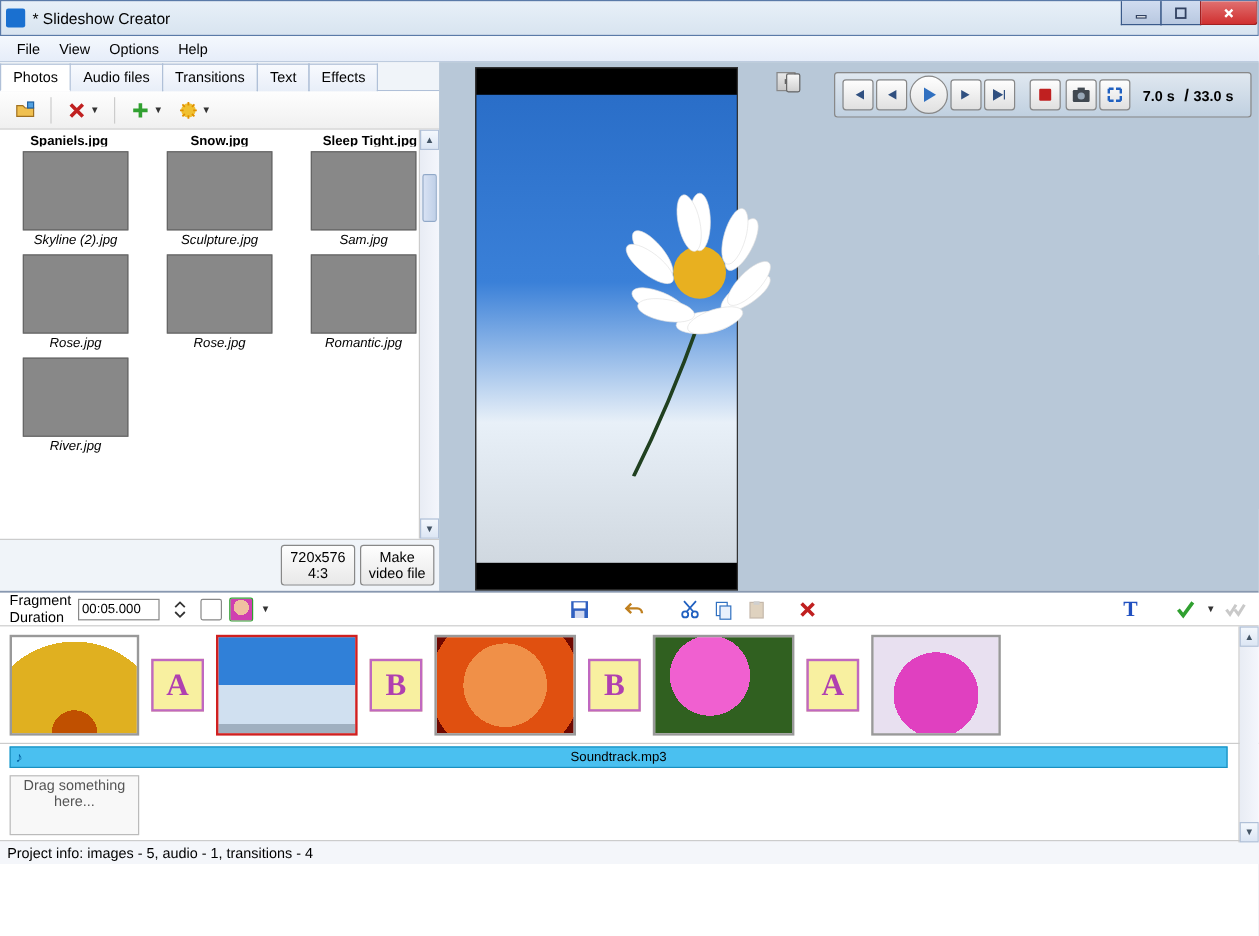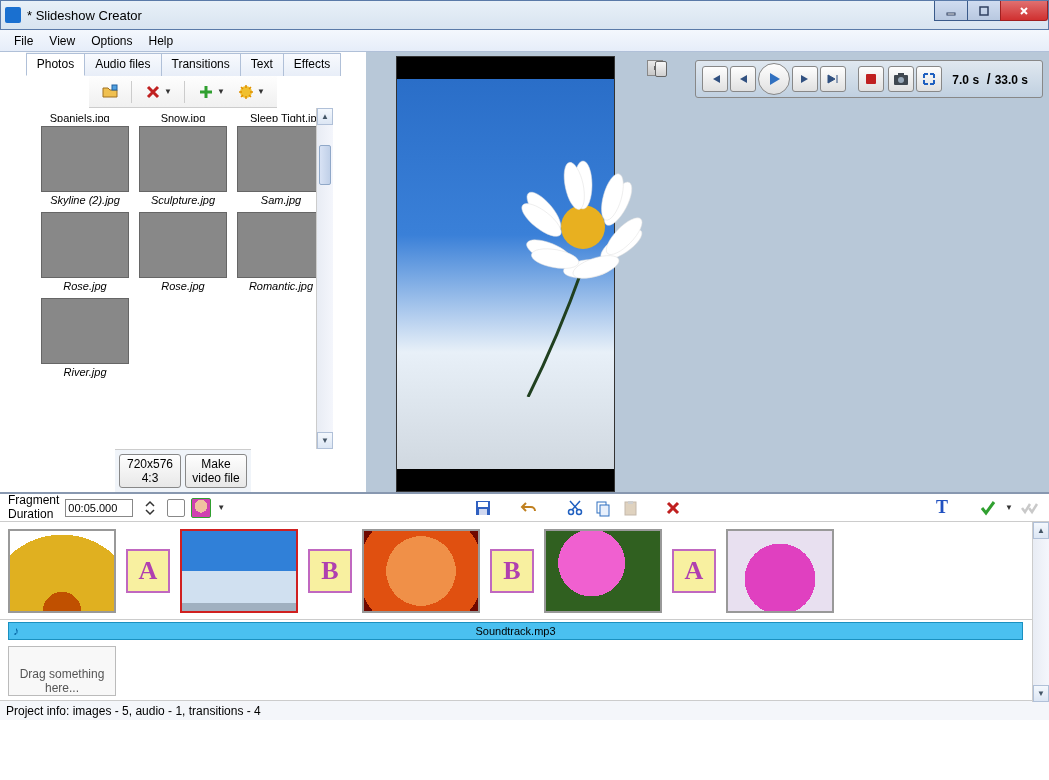--- a/index.html
+++ b/index.html
@@ -13,41 +13,41 @@
 .titlebar .win-btn { width: 34px; height: 20px; border: 1px solid #3a5a8a; border-top: none; background: linear-gradient(#d0dcf0, #b8c8e0); display: flex; align-items: center; justify-content: center; margin-left: -1px; }
 .titlebar .win-btn.close { width: 48px; background: linear-gradient(#e07070, #d03030); border-color: #a02020; border-top-right-radius: 0; border-bottom-right-radius: 3px; }
 .titlebar .win-btn svg { width: 12px; height: 12px; }
 
 
 .menubar { height: 22px; background: linear-gradient(#f4f8fd, #e6edf9); border-bottom: 1px solid #b0c0d8; display: flex; align-items: center; padding: 1px 6px; }
 .menubar .menu-item { padding: 2px 8px; cursor: default; }
 
 
 .main-area { display: flex; height: 440px; background: #b8c8d8; }
-.left-panel { width: 366px; background: #fff; display: flex; flex-direction: column; align-items: center; }
+.left-panel { width: 366px; background: #fff; display: flex; flex-direction: column; }
 .right-panel { flex: 1; background: #b8c8d8; display: flex; flex-direction: row; padding: 4px 0 0 4px; justify-content: flex-end; }
 
 
 .tabs { display: flex; background: #f0f4f9; border-bottom: 1px solid #b0c0d8; height: 24px; }
 .tab { padding: 3px 10px; border: 1px solid #b0c0d8; border-bottom: none; margin-right: -1px; background: linear-gradient(#f8fafe, #e8eef8); cursor: default; position: relative; top: 1px; }
 .tab.active { background: #fff; border-bottom: 1px solid #fff; z-index: 2; }
 
 
 .tab-toolbar { height: 32px; background: linear-gradient(#fefefe, #f0f0f0); border-bottom: 1px solid #ccc; display: flex; align-items: center; padding: 0 8px; gap: 4px; }
 .tb-btn { display: flex; align-items: center; padding: 2px 4px; gap: 2px; cursor: default; }
 .tb-sep { width: 1px; height: 22px; background: #ccc; margin: 0 4px; }
 .dropdown-arrow { font-size: 8px; color: #333; }
 
 
 .thumb-area { flex: 1; overflow-y: auto; padding: 4px 8px; position: relative; }
 .thumb-grid { display: grid; grid-template-columns: repeat(3, 1fr); gap: 6px 10px; font-style: italic; }
 .thumb-cell { display: flex; flex-direction: column; align-items: center; }
 .thumb-cell .thumb-img { width: 88px; height: 66px; border: 1px solid #666; background: #888; }
 .thumb-cell .thumb-label { font-size: 11px; margin-top: 2px; }
-.cutoff-row { display: flex; gap: 26px; height: 10px; overflow: hidden; margin-bottom: 4px; }
+.cutoff-row { display: flex; gap: 26px; height: 10px; overflow: hidden; margin-bottom: 4px; font-weight: bold; }
 .cutoff-row .thumb-label { font-size: 11px; flex: 1; text-align: center; overflow: hidden; white-space: nowrap; }
 
 
 .left-bottom { display: flex; justify-content: flex-end; gap: 4px; padding: 4px; border-top: 1px solid #ccc; background: #f0f4f9; }
 .left-bottom .btn { width: 62px; height: 34px; border: 1px solid #888; border-radius: 3px; background: linear-gradient(#fefefe, #e8e8e8); font-size: 10px; display: flex; flex-direction: column; align-items: center; justify-content: center; line-height: 1.2; cursor: default; }
 
 
 .preview-box { flex: 1; background: #000; margin: 0 6px 0 26px; display: flex; align-items: center; justify-content: center; position: relative; border: 1px solid #333; }
 .preview-img { width: 100%; height: 90%; background: linear-gradient(#2a6ec8 0%, #3a80d8 40%, #e8f0f8 70%, #d0d8e0 100%); position: relative; }
 .preview-flower { position: absolute; left: 42%; top: 20%; }
@@ -74,21 +74,21 @@
 .tl-clip { height: 84px; border: 2px solid #999; background: #888; flex-shrink: 0; }
 .tl-clip.selected { border-color: #d02020; }
 .tl-trans { width: 44px; height: 44px; background: #f8f0a0; border: 2px solid #c068c0; display: flex; align-items: center; justify-content: center; flex-shrink: 0; }
 .tl-trans span { font-size: 26px; font-weight: bold; color: #b040b0; font-family: Georgia, serif; }
 
 .tl-audio { height: 18px; background: #4ac0f0; border: 1px solid #1a90c0; margin: 2px 8px; display: flex; align-items: center; position: relative; }
 .tl-audio .note { position: absolute; left: 4px; color: #0060a0; font-size: 12px; }
 .tl-audio .aname { flex: 1; text-align: center; font-size: 11px; }
 
 .tl-drop { height: 58px; padding: 4px 8px; }
-.tl-drop .drop-box { width: 108px; height: 50px; border: 1px solid #bbb; background: #f8f8f8; display: flex; align-items: flex-end; justify-content: center; font-size: 10px; text-align: center; color: #555; }
+.tl-drop .drop-box { width: 108px; height: 50px; border: 1px solid #bbb; background: #f8f8f8; display: flex; align-items: flex-start; justify-content: center; font-size: 10px; text-align: center; color: #555; }
 
 .statusbar { height: 20px; border-top: 1px solid #ccc; background: #f4f6fa; padding: 2px 6px; font-size: 11px; display: flex; align-items: center; }
 
 .vscroll { position: absolute; right: 0; top: 0; bottom: 0; width: 17px; background: linear-gradient(to right, #e8ecf4, #f4f6fc); border-left: 1px solid #ccc; display: flex; flex-direction: column; }
 .vscroll .arrow { height: 17px; background: linear-gradient(#f4f8fd, #dce6f4); border: 1px solid #b0c0d8; display: flex; align-items: center; justify-content: center; font-size: 8px; color: #456; }
 .vscroll .thumb { flex: 0 0 40px; margin: 20px 2px 0; background: linear-gradient(to right, #d8e2f4, #c0d0e8); border: 1px solid #90a8c8; border-radius: 2px; }
 .vscroll .track { flex: 1; }
 
 
 .img-skyline { background: linear-gradient(#f0f4f8 0 40%, #e09860 40% 70%, #503020 70%); }

